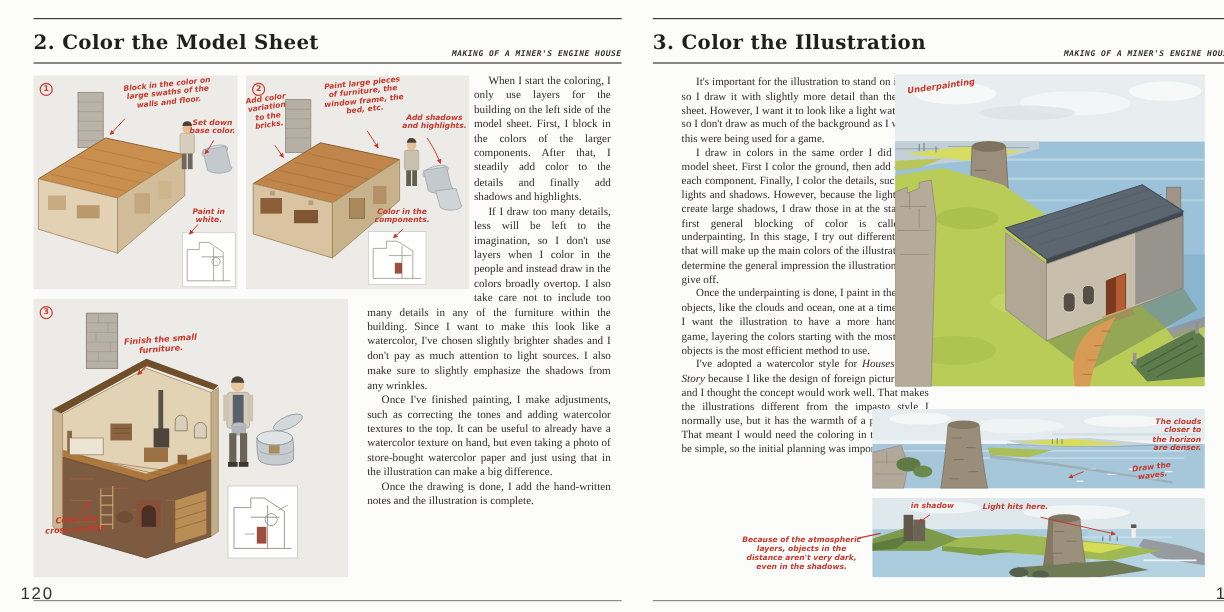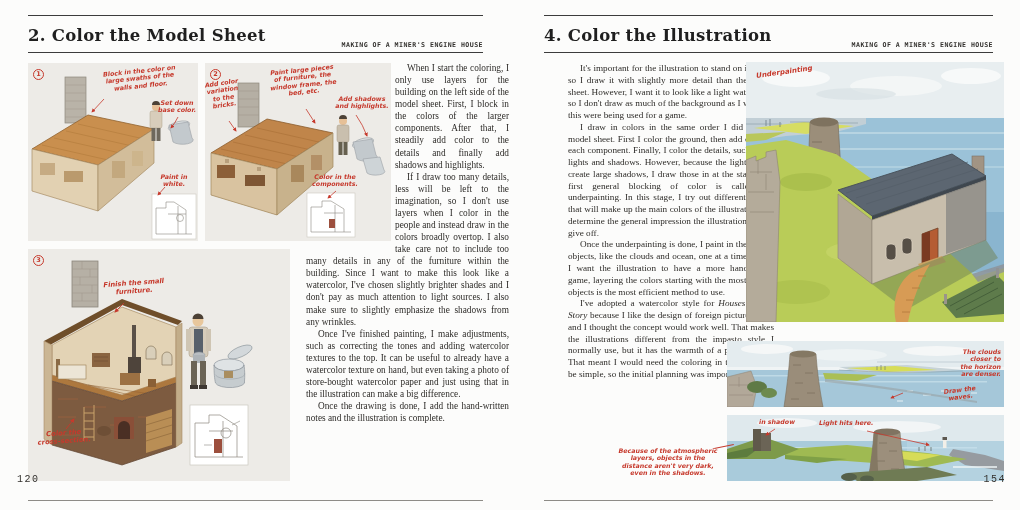--- a/index.html
+++ b/index.html
@@ -1,39 +1,39 @@
 <!DOCTYPE html>
 <html><head>
 <meta charset="utf-8">
 <style>
   html,body{margin:0;padding:0;}
   body{width:1020px;height:510px;position:relative;background:#fcfcfb;
        font-family:"Liberation Serif",serif;color:#2e2c29;overflow:hidden;}
-  .page{position:absolute;top:0;width:510px;height:510px;}
+  .page{position:absolute;top:0;width:510px;height:510px;padding-left:35px;}
   .page-left{left:0;}
   .page-right{left:510px;}
 
   
   .rule-top{position:absolute;top:15px;border-top:1.5px solid #3c3c3c;}
   .page-left .rule-top{left:28px;right:27px;}
   .page-right .rule-top{left:34px;right:27px;}
   .page-title{position:absolute;top:26px;font-family:"DejaVu Serif",serif;
       font-size:16.5px;font-weight:600;letter-spacing:.3px;color:#1f1f1f;margin:0;}
   .page-left .page-title{left:28px;}
   .page-right .page-title{left:34px;}
   .running-head{position:absolute;top:41px;right:27px;font-family:"DejaVu Sans Mono",monospace;
-      font-size:6.6px;font-weight:700;letter-spacing:.45px;color:#33312e;}
+      font-size:6.6px;font-weight:700;letter-spacing:.45px;color:#33312e;font-style:italic;}
   .rule-head{position:absolute;top:52px;border-top:1.3px solid #3c3c3c;}
   .page-left .rule-head{left:28px;right:27px;}
   .page-right .rule-head{left:34px;right:27px;}
   .rule-bottom{position:absolute;top:500px;border-top:1px solid #8d8b86;}
   .page-left .rule-bottom{left:28px;right:27px;}
   .page-right .rule-bottom{left:34px;right:27px;}
-  .pagenum{position:absolute;top:474px;font-family:Liberation Mono, monospace;
-      font-size:10px;letter-spacing:1.5px;color:#33312e;}
+  .pagenum{position:absolute;top:486px;font-family:Liberation Sans, sans-serif;
+      font-size:14px;letter-spacing:1.5px;color:#33312e;}
   .page-left .pagenum{left:17px;}
   .page-right .pagenum{right:14px;}
 
   
   .body-left{position:absolute;left:28px;top:62px;width:481px;height:414px;
       font-size:9.3px;line-height:1.3;text-align:justify;}
   .body-left p,.col-right p{margin:0;text-indent:12px;}
   .col-right{position:absolute;left:30px;top:63px;width:206px;
       font-size:9.2px;line-height:1.28;text-align:justify;margin-left:28px;}
   .booktitle{font-style:italic;}
@@ -279,21 +279,21 @@
       <p>Once I've finished painting, I make adjustments, such as correcting the tones and adding watercolor textures to the top. It can be useful to already have a watercolor texture on hand, but even taking a photo of store-bought watercolor paper and just using that in the illustration can make a big difference.</p>
       <p>Once the drawing is done, I add the hand-written notes and the illustration is complete.</p>
     </div>
 
     <div class="pagenum">120</div>
     <div class="rule-bottom"></div>
   </section>
 
   <section class="page page-right">
     <div class="rule-top"></div>
-    <h1 class="page-title">4. Color the Illustration</h1>
+    <h1 class="page-title">3. Color the Illustration</h1>
     <div class="running-head">MAKING OF A MINER'S ENGINE HOUSE</div>
     <div class="rule-head"></div>
 
     <div class="col-right">
       <p>It's important for the illustration to stand on its own, so I draw it with slightly more detail than the model sheet. However, I want it to look like a light watercolor, so I don't draw as much of the background as I would if this were being used for a game.</p>
       <p>I draw in colors in the same order I did for the model sheet. First I color the ground, then add color to each component. Finally, I color the details, such as the lights and shadows. However, because the lighting can create large shadows, I draw those in at the start. This first general blocking of color is called the underpainting. In this stage, I try out different shades that will make up the main colors of the illustration and determine the general impression the illustration should give off.</p>
       <p>Once the underpainting is done, I paint in the distant objects, like the clouds and ocean, one at a time. When I want the illustration to have a more hand-drawn game, layering the colors starting with the most-distant objects is the most efficient method to use.</p>
       <p><span>I've adopted a watercolor style for </span><span class="booktitle">Houses with a Story</span><span> because I like the design of foreign picture books and I thought the concept would work well. That makes the illustrations different from the impasto style I normally use, but it has the warmth of a picture book. That meant I would need the coloring in the scenes to be simple, so the initial planning was important.</span></p>
     </div>
 

